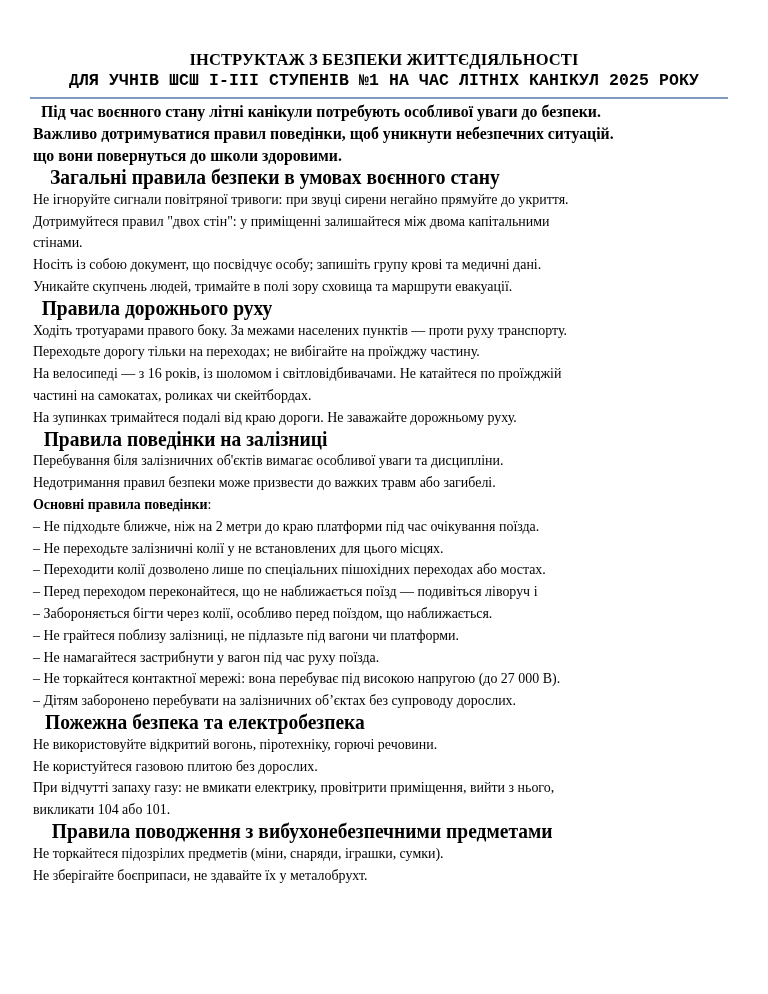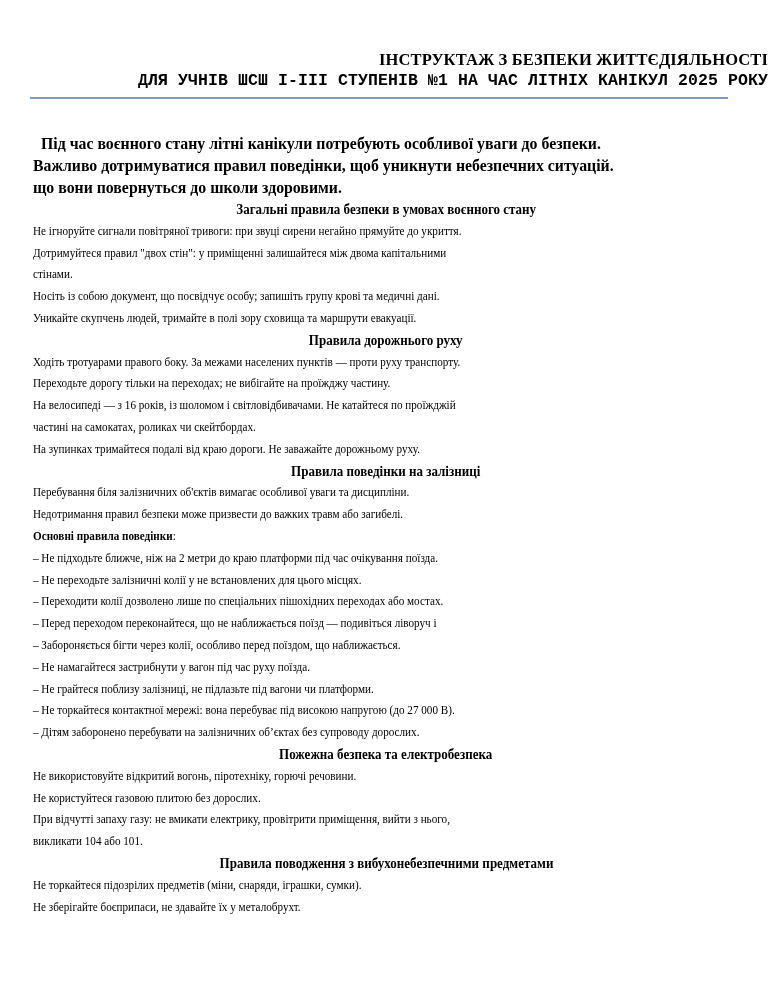--- a/index.html
+++ b/index.html
@@ -2,42 +2,42 @@
 <html><head>
 <meta charset="utf-8">
 <style>
   html, body { margin: 0; padding: 0; background: #ffffff; }
   body {
     width: 768px; height: 994px; overflow: hidden; position: relative;
     font-family: "Liberation Serif", serif; color: #000;
   }
   .page { position: absolute; left: 0; top: 0; width: 768px; height: 994px; }
   .title {
-    position: absolute; left: 0; width: 768px; text-align: right;
+    position: absolute; left: 0; width: 768px; text-align: center;
     font-weight: bold; font-size: 16.5px; letter-spacing: 0.1px; white-space: nowrap;
   }
   .t1 { top: 50px; }
   .t2 { top: 71px; font-family: Liberation Mono, monospace; }
   .rule {
     position: absolute; left: 30px; width: 698px; top: 97px; height: 2px;
     background: #7f9cbf;
   }
   .body-block {
     position: absolute; left: 33px; top: 101px; width: 712px;
   }
   .line {
-    font-size: 12px; line-height: 21.8px; white-space: nowrap;
+    font-size: 15px; line-height: 21.8px; white-space: nowrap;
     transform-origin: left top;
   }
   .intro {
     font-weight: bold; font-size: 17px; line-height: 22px; white-space: nowrap;
   }
-  .intro.first { padding-left: 8px; margin-top: 32px; }
+  .intro.first { padding-left: 8px; }
   .heading {
-    font-weight: bold; text-align: center; font-size: 14px; line-height: 21.8px;
+    font-weight: bold; text-align: left; font-size: 21px; line-height: 21.8px;
     white-space: nowrap; width: 706px;
   }
   .subhead b { font-weight: bold; }
   .narrow { display: inline-block; transform: scaleX(0.93); transform-origin: left center; }
 </style>
 </head>
 <body>
 
 <div class="page">
   <div class="title t1">ІНСТРУКТАЖ З БЕЗПЕКИ ЖИТТЄДІЯЛЬНОСТІ</div>
@@ -72,22 +72,22 @@
     <div>
       <div class="heading"><span class="narrow" style="transform-origin:center center">Правила поведінки на залізниці</span></div>
       <div class="line"><span class="narrow">Перебування біля залізничних об'єктів вимагає особливої уваги та дисципліни.</span></div>
       <div class="line"><span class="narrow">Недотримання правил безпеки може призвести до важких травм або загибелі.</span></div>
       <div class="line subhead"><span class="narrow"><b>Основні правила поведінки</b><span>:</span></span></div>
       <div class="line"><span class="narrow">– Не підходьте ближче, ніж на 2 метри до краю платформи під час очікування поїзда.</span></div>
       <div class="line"><span class="narrow">– Не переходьте залізничні колії у не встановлених для цього місцях.</span></div>
       <div class="line"><span class="narrow">– Переходити колії дозволено лише по спеціальних пішохідних переходах або мостах.</span></div>
       <div class="line"><span class="narrow">– Перед переходом переконайтеся, що не наближається поїзд — подивіться ліворуч і</span></div>
       <div class="line"><span class="narrow">– Забороняється бігти через колії, особливо перед поїздом, що наближається.</span></div>
+      <div class="line"><span class="narrow">– Не грайтеся поблизу залізниці, не підлазьте під вагони чи платформи.</span></div>
       <div class="line"><span class="narrow">– Не намагайтеся застрибнути у вагон під час руху поїзда.</span></div>
-      <div class="line"><span class="narrow">– Не грайтеся поблизу залізниці, не підлазьте під вагони чи платформи.</span></div>
       <div class="line"><span class="narrow">– Не торкайтеся контактної мережі: вона перебуває під високою напругою (до 27 000 В).</span></div>
       <div class="line"><span class="narrow">– Дітям заборонено перебувати на залізничних об’єктах без супроводу дорослих.</span></div>
     </div>
 
     <div>
       <div class="heading"><span class="narrow" style="transform-origin:center center">Пожежна безпека та електробезпека</span></div>
       <div class="line"><span class="narrow">Не використовуйте відкритий вогонь, піротехніку, горючі речовини.</span></div>
       <div class="line"><span class="narrow">Не користуйтеся газовою плитою без дорослих.</span></div>
       <div class="line"><span class="narrow">При відчутті запаху газу: не вмикати електрику, провітрити приміщення, вийти з нього,</span></div>
       <div class="line"><span class="narrow">викликати 104 або 101.</span></div>

